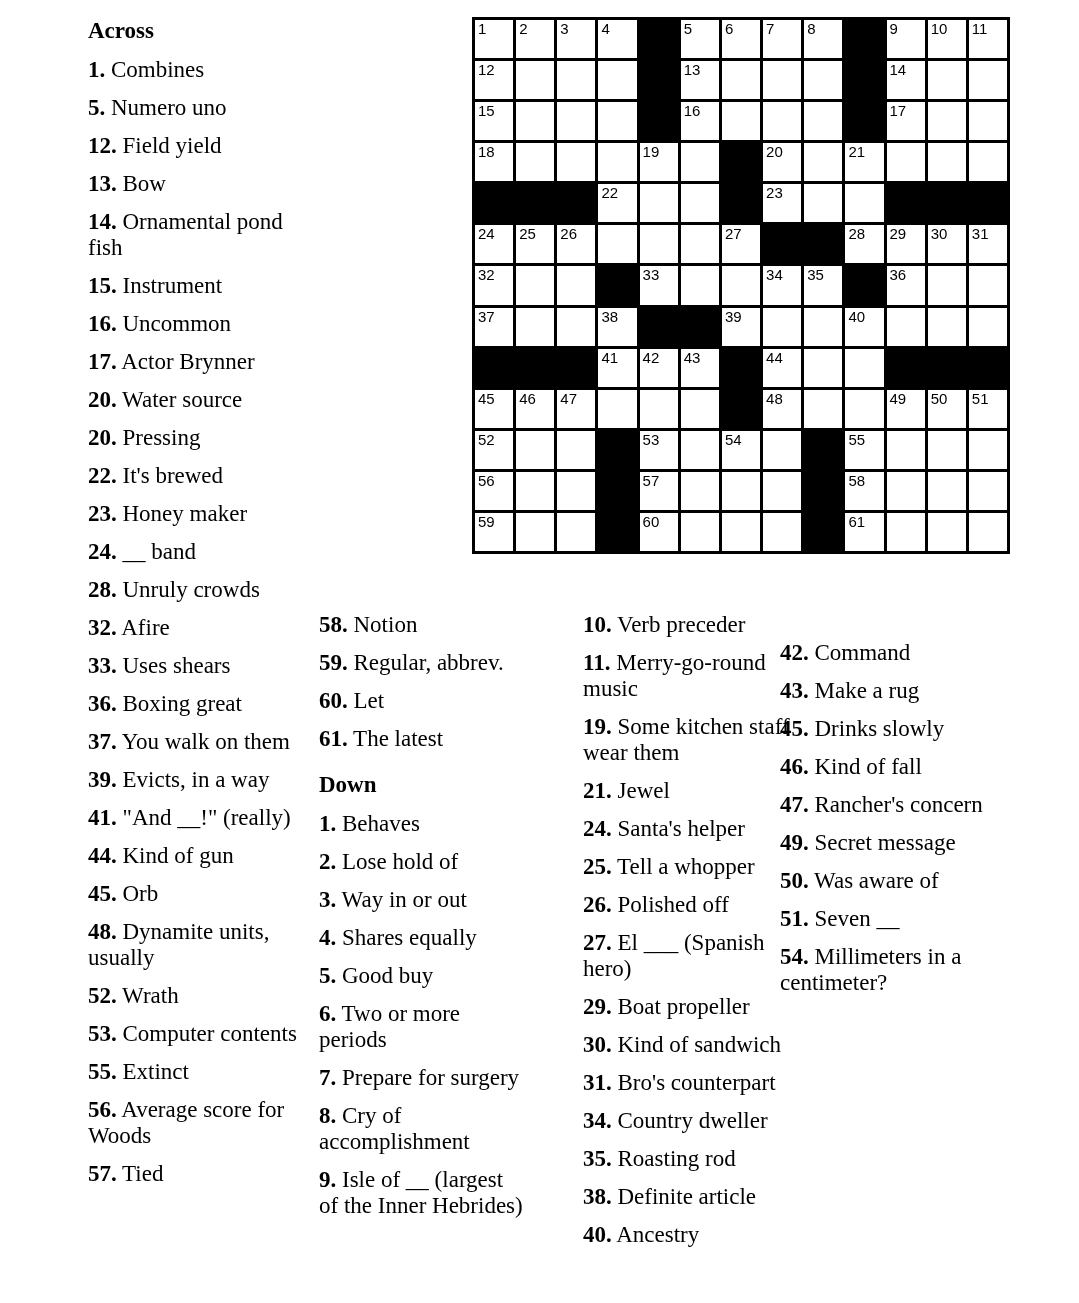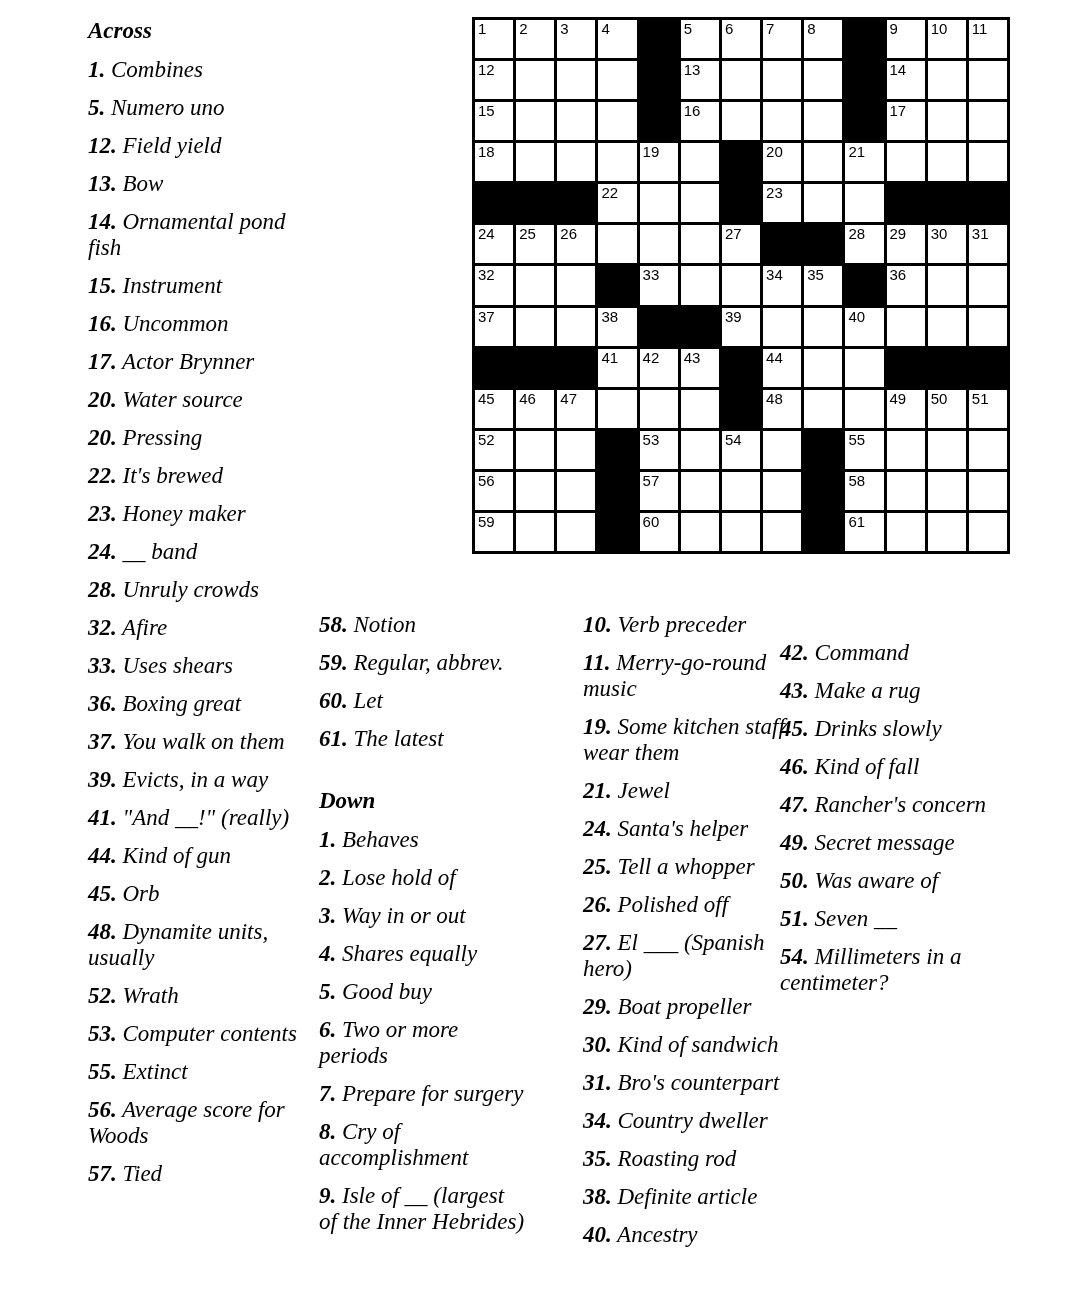--- a/index.html
+++ b/index.html
@@ -36,28 +36,27 @@
     font-family: "Liberation Sans", sans-serif;
     font-size: 15px;
     line-height: 16px;
     color: #000000;
   }
   
   .clue-col {
     position: absolute;
     font-size: 23px;
     line-height: 26px;
-    font-style: italic;
   }
   #clue-col-1 { left: 88px;  top: 18px;  width: 215px; }
   #clue-col-2 { left: 319px; top: 612px; width: 208px; }
   #clue-col-3 { left: 549px; top: 612px; width: 220px; margin-left: 34px; }
   #clue-col-4 { left: 780px; top: 640px; width: 215px; }
   .heading { font-weight: bold; margin: 0 0 13px 0; }
-  .section-gap { margin-top: 36px; }
+  .section-gap { margin-top: 20px; }
   .clue { margin: 0 0 12px 0; }
   .clue b { font-weight: bold; }
 </style>
 </head>
 <body>
 
 <div class="page">
   <div class="grid">
       <div class="cell">
         <span class="cellnum">1</span>

